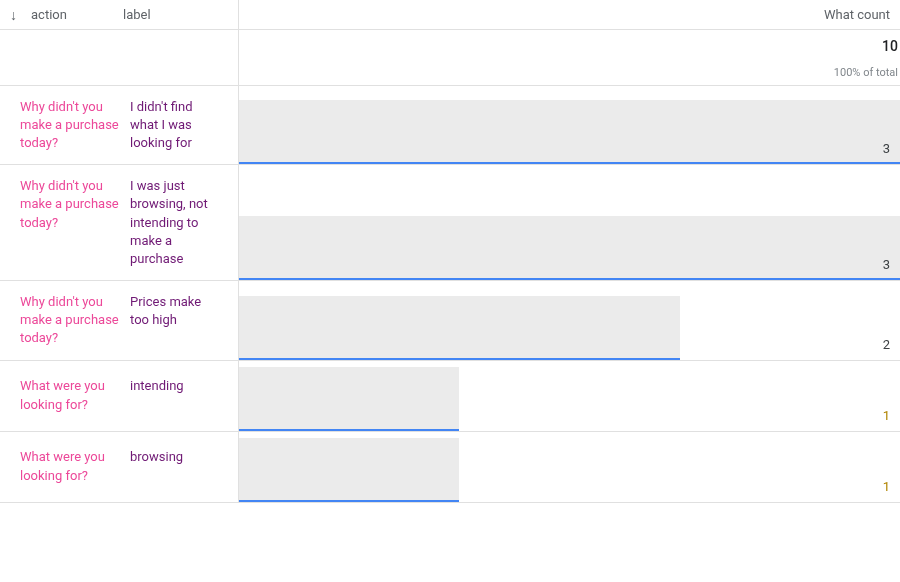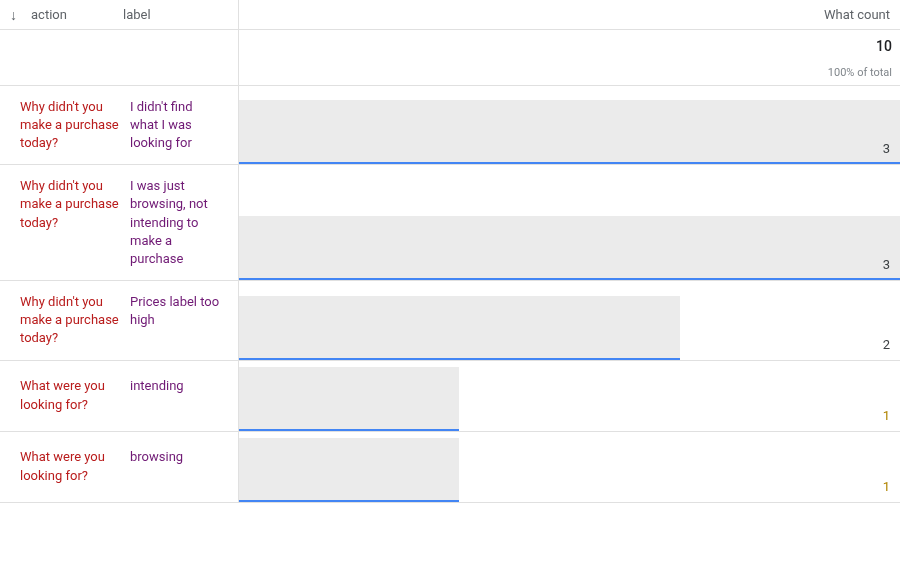--- a/index.html
+++ b/index.html
@@ -37,21 +37,21 @@
     margin-right: 14px;
     vertical-align: middle;
   }
   .dim-label {
     display: inline-block;
     vertical-align: middle;
   }
   .dim-action { width: 92px; display:inline-block; }
   .total-row td {
     border: 1px solid #e0e0e0;
-    padding: 8px 8px 6px;
+    padding: 8px 2px 6px;
     text-align: right;
   }
   .total-row .col-dims {
     border-left: none;
   }
   .total-row .col-metric {
     border-right: none;
   }
   .total-num {
     color: #202124;
@@ -77,21 +77,21 @@
     border-right: none;
     position: relative;
   }
   .dims-wrap {
     display: flex;
     gap: 0;
   }
   .dim-col-action {
     width: 110px;
     flex-shrink: 0;
-    color: #b91c1c;
+    color: #ec4899;
     line-height: 1.4;
     padding-right: 8px;
   }
   .dim-col-label {
     width: 90px;
     flex-shrink: 0;
     color: #701a75;
     line-height: 1.4;
   }
   .bar-cell {
@@ -165,21 +165,21 @@
           <div class="bar-cell">
             <div class="bar" style="width:100%"></div>
             <div class="value dark">3</div>
           </div>
         </td>
       </tr>
       <tr class="data-row">
         <td class="col-dims">
           <div class="dims-wrap">
             <div class="dim-col-action">Why didn't you make a purchase today?</div>
-            <div class="dim-col-label">Prices label too high</div>
+            <div class="dim-col-label">Prices make too high</div>
           </div>
         </td>
         <td class="col-metric">
           <div class="bar-cell">
             <div class="bar" style="width:66.66666666666666%"></div>
             <div class="value dark">2</div>
           </div>
         </td>
       </tr>
       <tr class="data-row">

